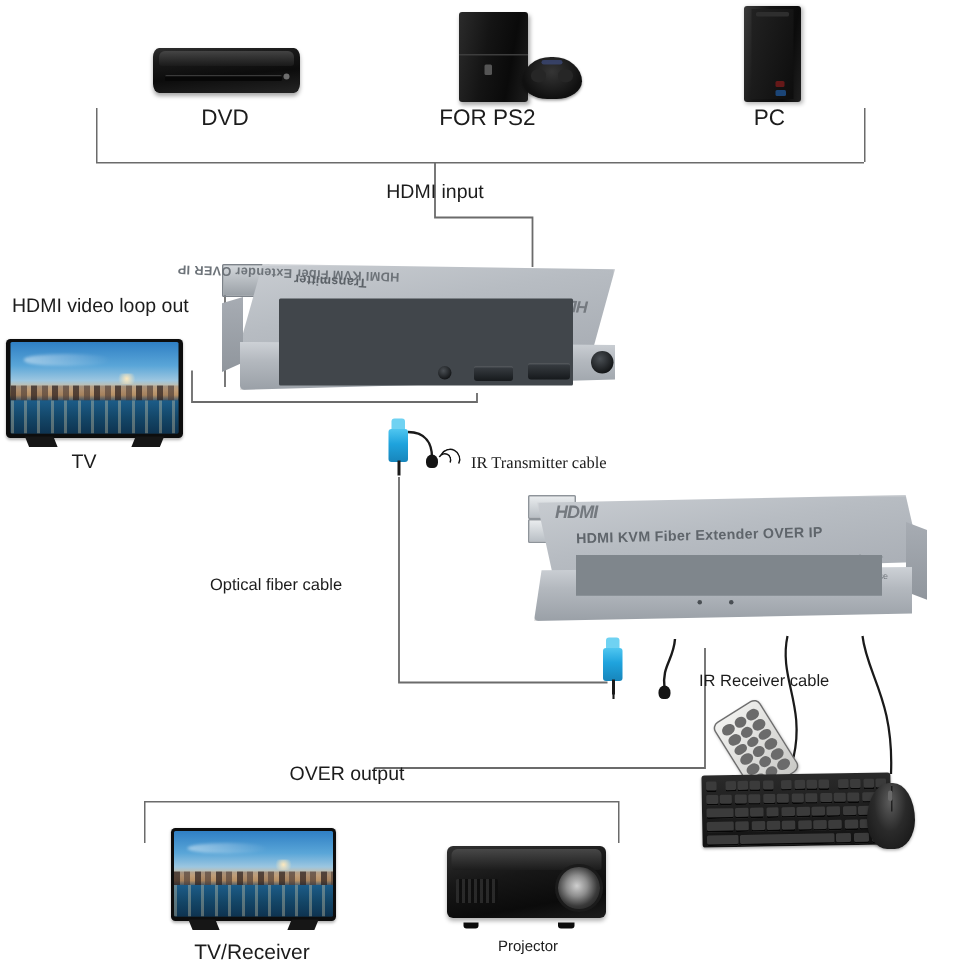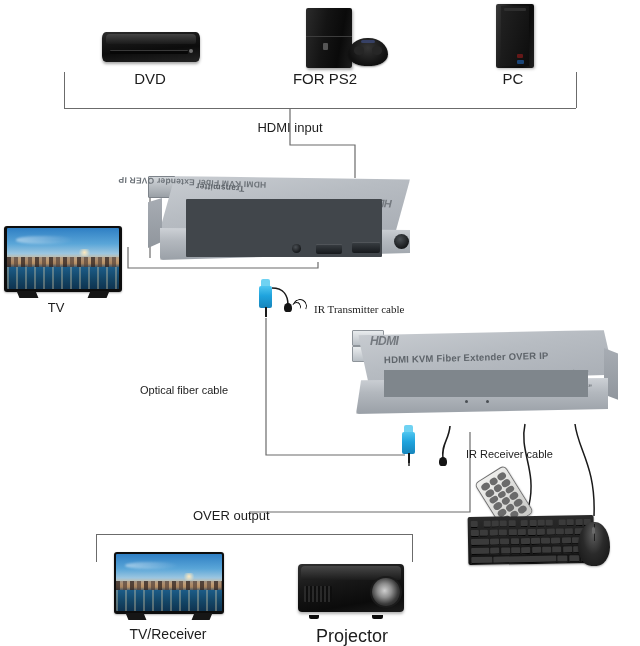--- a/index.html
+++ b/index.html
@@ -301,20 +301,21 @@
       <div class="pc-badge2"></div>
     </div>
   </div>
   <div class="lbl ctr" style="left:513px;top:70px;font-size:15px;">PC</div>
 
   <div class="ln lnh" style="left:64px;top:108px;width:512px;"></div>
   <div class="ln lnv" style="left:64px;top:72px;height:36px;"></div>
   <div class="ln lnv" style="left:576px;top:72px;height:36px;"></div>
   <div class="lbl ctr" style="left:280px;top:120px;margin-left:10px;">HDMI input</div>
 
+  <div class="lbl" style="left:8px;top:196px;">HDMI video loop out</div>
   <div class="tv-wrap" style="left:4px;top:226px;width:118px;height:66px;">
     <div class="tv-bezel"></div>
     <div class="tv-screen">
       <div class="tv-sky-cloud"></div>
       <div class="tv-sun"></div>
       <div class="tv-city"></div>
       <div class="tv-water">
           <div class="tv-refl"></div>
         </div>
     </div>
@@ -516,15 +517,15 @@
 
   <div class="abs" style="left:298px;top:564px;width:106px;height:52px;">
     <div class="proj-body" style="left:0;top:0;width:106px;height:48px;">
       <div class="proj-top"></div>
       <div class="proj-vent"></div>
       <div class="proj-lens"></div>
     </div>
     <div class="proj-foot" style="left:10%;"></div>
     <div class="proj-foot" style="left:70%;"></div>
   </div>
-  <div class="lbl ctr" style="left:352px;top:626px;font-size:18px;text-align:center;">Projector</div>
+  <div class="lbl ctr" style="left:352px;top:626px;font-size:10px;text-align:center;">Projector</div>
 
 </div>
 
 </body></html>

